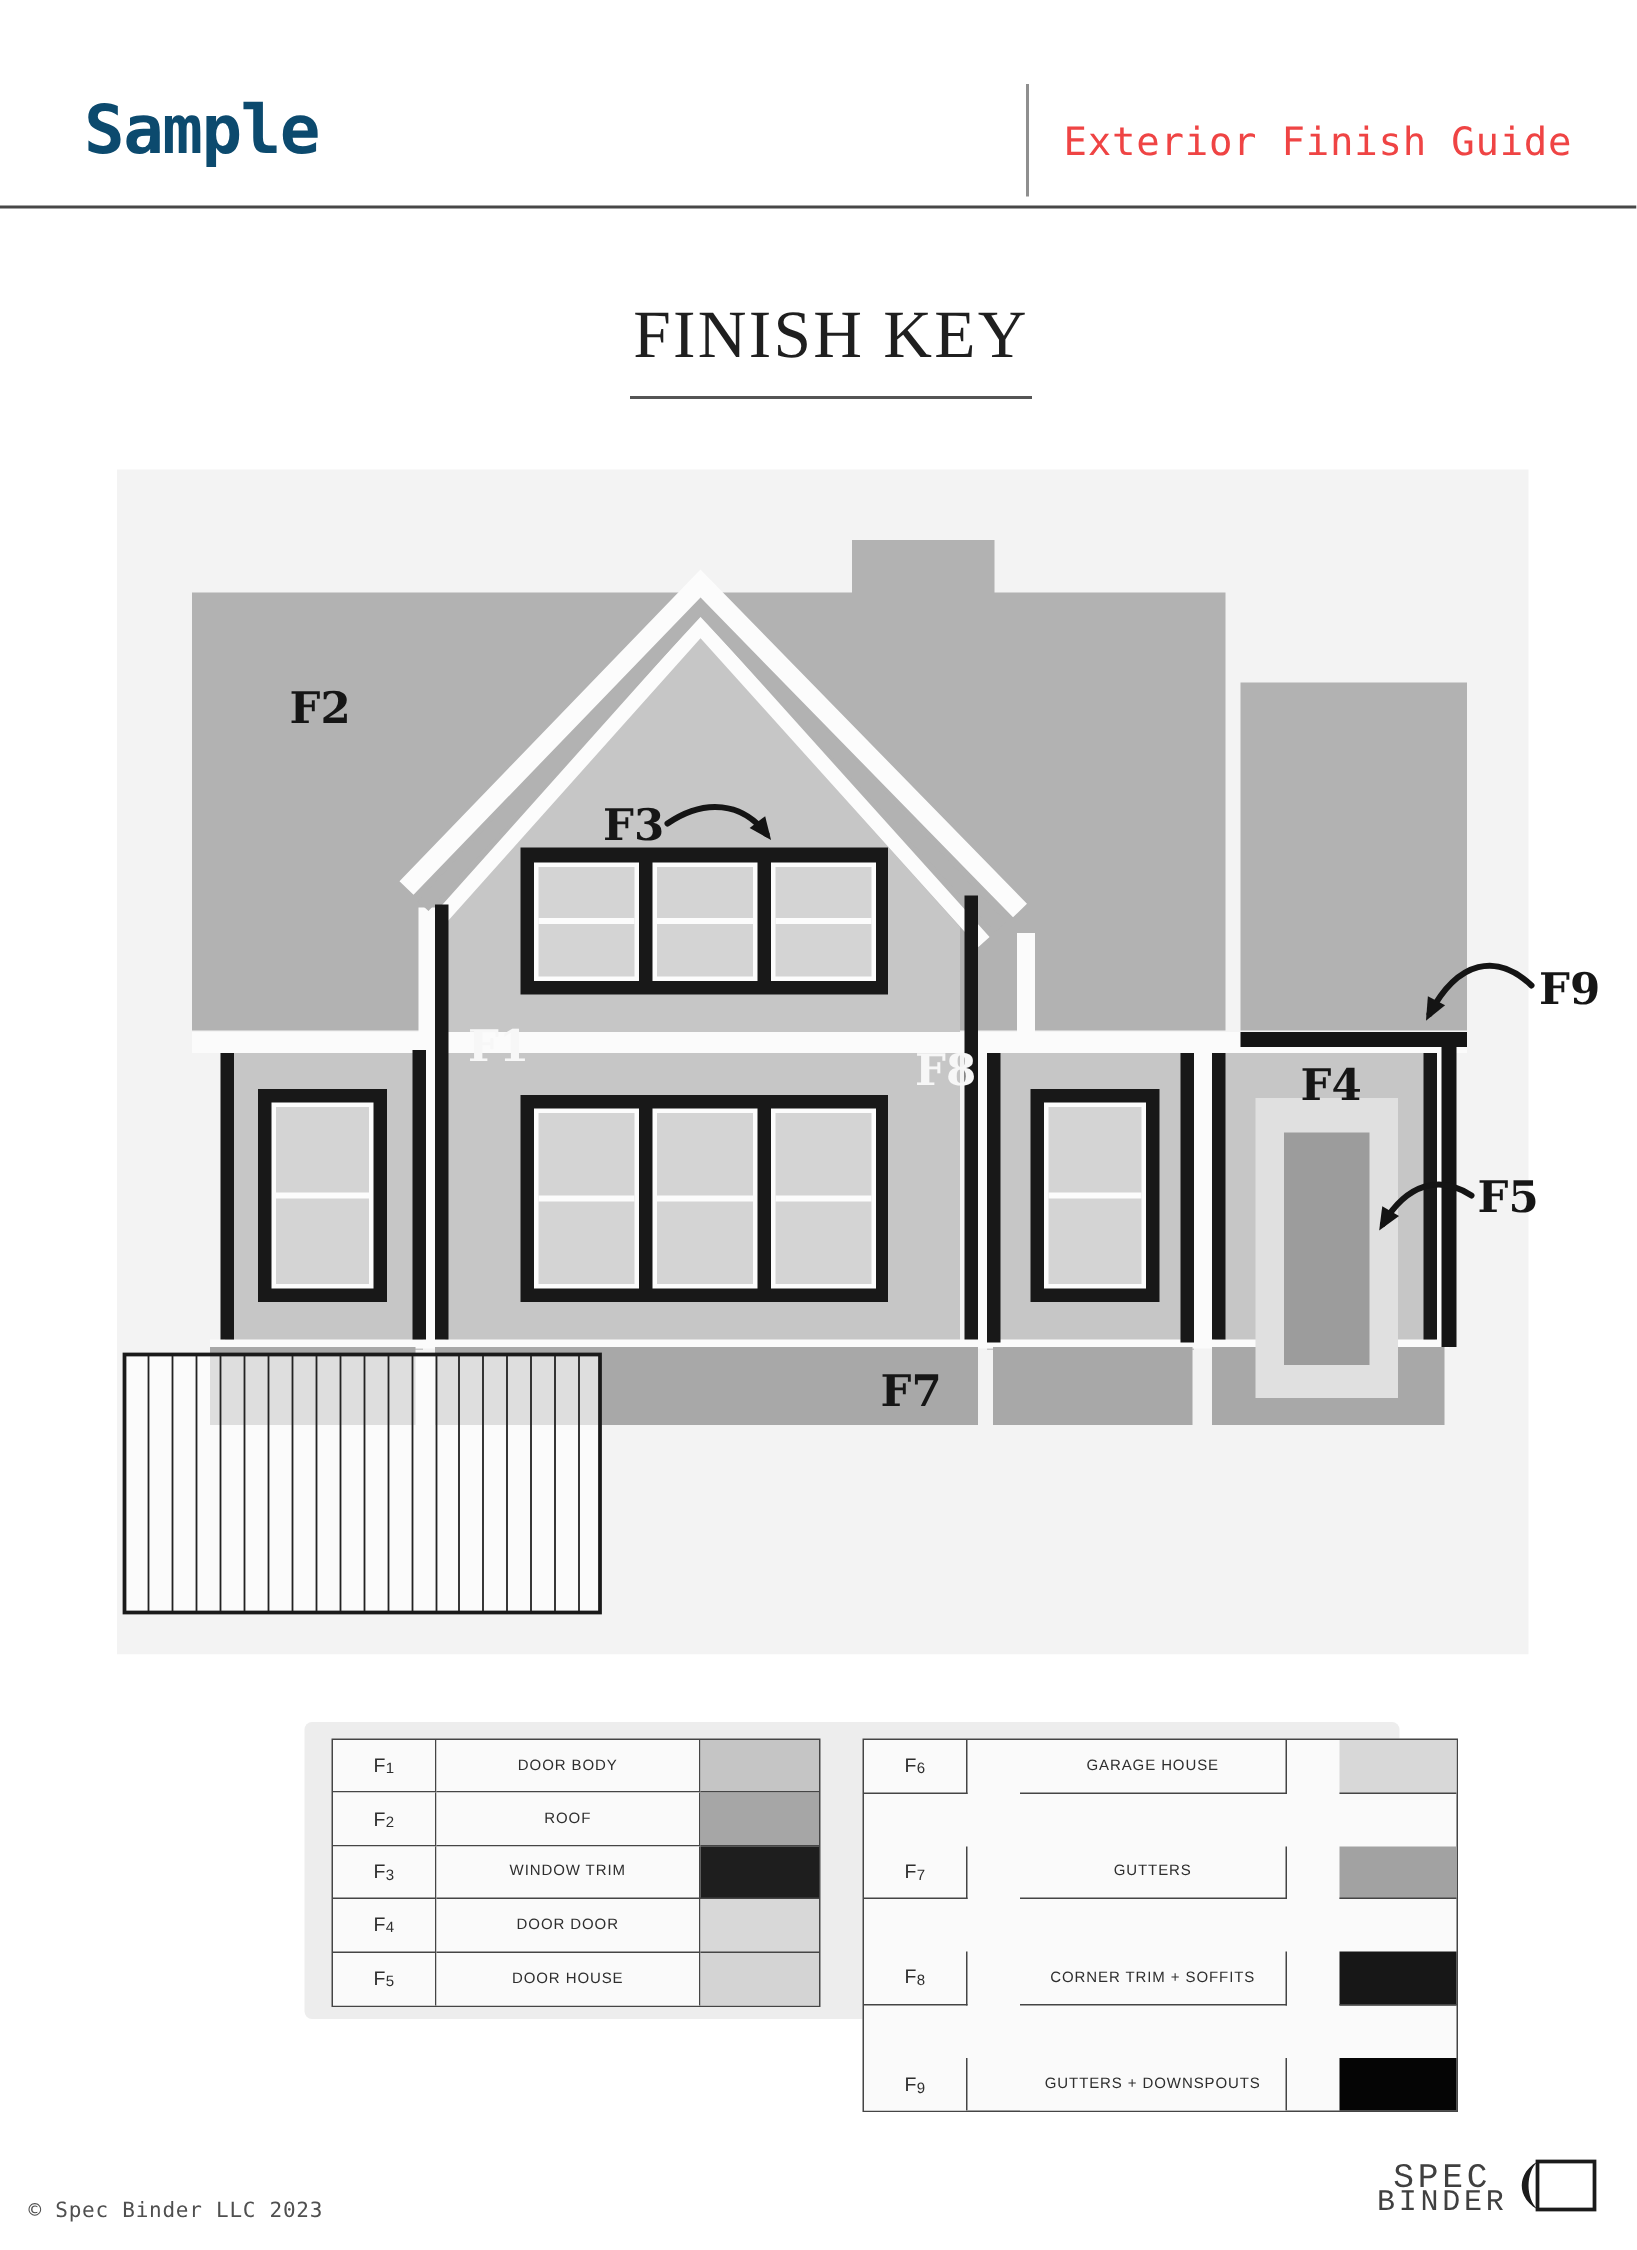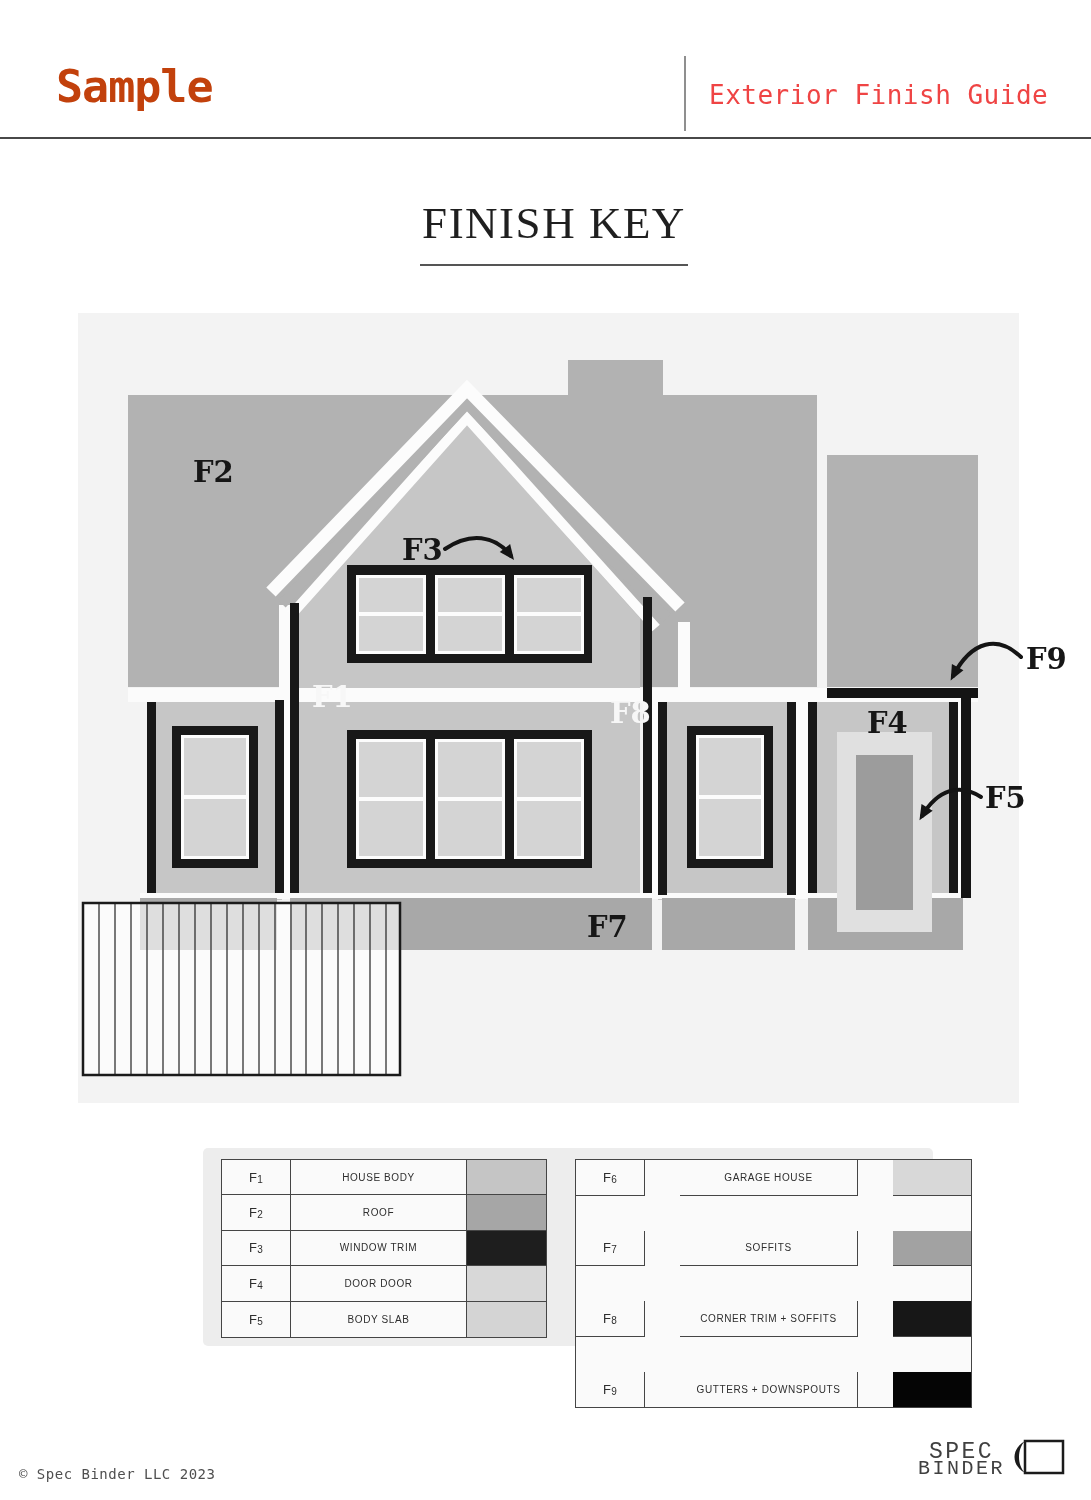--- a/index.html
+++ b/index.html
@@ -8,21 +8,21 @@
     width:1091px;height:1500px;
     background:#ffffff;
     font-family:"Liberation Sans",sans-serif;
     overflow:hidden;
   }
   
   .app-title{
     position:absolute;left:56px;top:62px;
     font-family:"DejaVu Sans Mono",monospace;
     font-weight:700;font-size:45px;line-height:1.1;
-    letter-spacing:-1px;color:#c2410c;
+    letter-spacing:-1px;color:#0c4a6e;
   }
   .header-divider{position:absolute;left:684px;top:56px;width:1.5px;height:75px;background:#8f8f8f;}
   .page-subtitle{
     position:absolute;left:709px;top:80px;
     font-family:"DejaVu Sans Mono",monospace;
     font-size:26px;line-height:1.2;color:#ef4444;letter-spacing:0.5px;
   }
   .header-rule{position:absolute;left:0;top:137px;width:1091px;height:2px;background:#484848;}
   
   .finish-key{
@@ -216,21 +216,21 @@
     <path d="M981,487 C960,473 938,479 922,506" marker-end="url(#arrowhead)"></path>
   </g>
 </svg>
 
 <div class="legend-card"></div>
 
 <div class="tbl tbl-left">
   <div class="cell code">
       <span class="fcode">F<span class="code-digit">1</span></span>
     </div>
-  <div class="cell lbl">HOUSE BODY</div>
+  <div class="cell lbl">DOOR BODY</div>
   <div class="cell swatch" style="background: rgb(197, 197, 197);"></div>
 
   <div class="cell code">
       <span class="fcode">F<span class="code-digit">2</span></span>
     </div>
   <div class="cell lbl">ROOF</div>
   <div class="cell swatch" style="background: rgb(166, 166, 166);"></div>
 
   <div class="cell code">
       <span class="fcode">F<span class="code-digit">3</span></span>
@@ -240,35 +240,35 @@
 
   <div class="cell code">
       <span class="fcode">F<span class="code-digit">4</span></span>
     </div>
   <div class="cell lbl">DOOR DOOR</div>
   <div class="cell swatch" style="background: rgb(216, 216, 216);"></div>
 
   <div class="cell code">
       <span class="fcode">F<span class="code-digit">5</span></span>
     </div>
-  <div class="cell lbl">BODY SLAB</div>
+  <div class="cell lbl">DOOR HOUSE</div>
   <div class="cell swatch" style="background: rgb(212, 212, 212);"></div>
 </div>
 
 <div class="tbl tbl-right">
   <div class="cell code">
       <span class="fcode">F<span class="code-digit">6</span></span>
     </div>
   <div class="cell lbl">GARAGE HOUSE</div>
   <div class="cell swatch" style="background: rgb(216, 216, 216);"></div>
 
   <div class="cell code">
       <span class="fcode">F<span class="code-digit">7</span></span>
     </div>
-  <div class="cell lbl">SOFFITS</div>
+  <div class="cell lbl">GUTTERS</div>
   <div class="cell swatch" style="background: rgb(162, 162, 162);"></div>
 
   <div class="cell code">
       <span class="fcode">F<span class="code-digit">8</span></span>
     </div>
   <div class="cell lbl">CORNER TRIM + SOFFITS</div>
   <div class="cell swatch" style="background: rgb(23, 23, 23);"></div>
 
   <div class="cell code">
       <span class="fcode">F<span class="code-digit">9</span></span>

